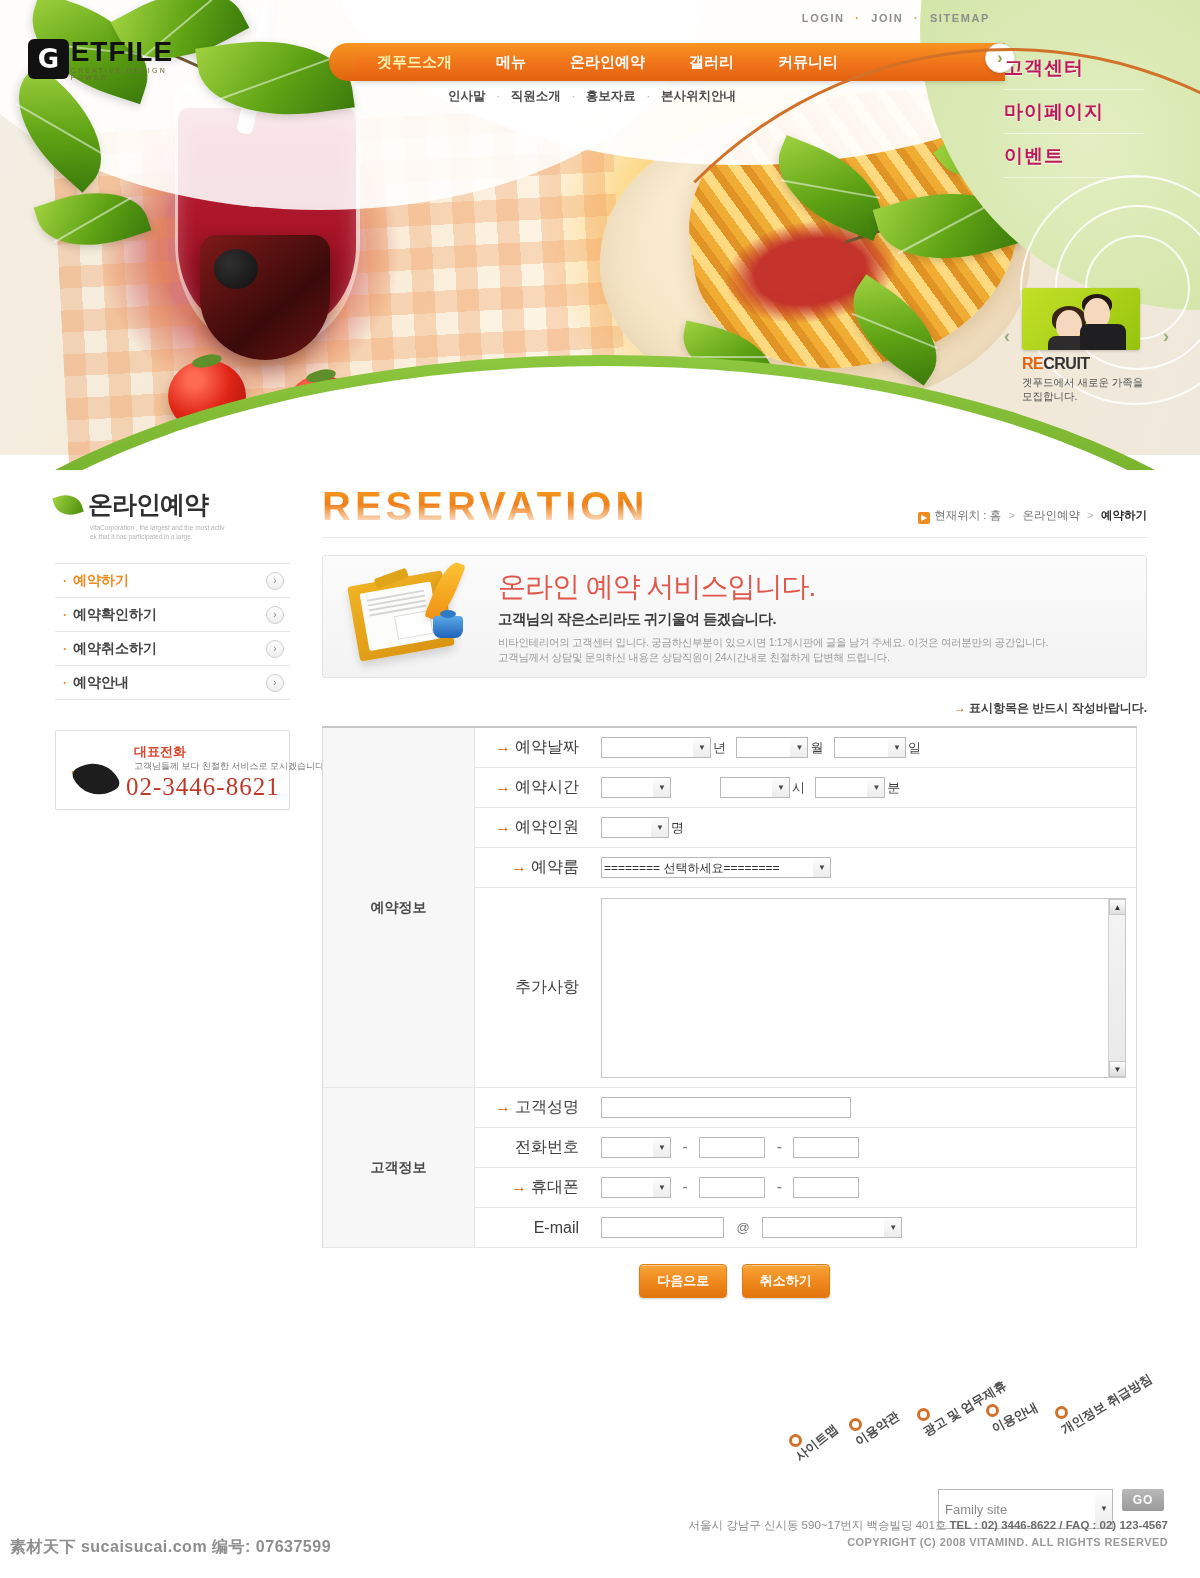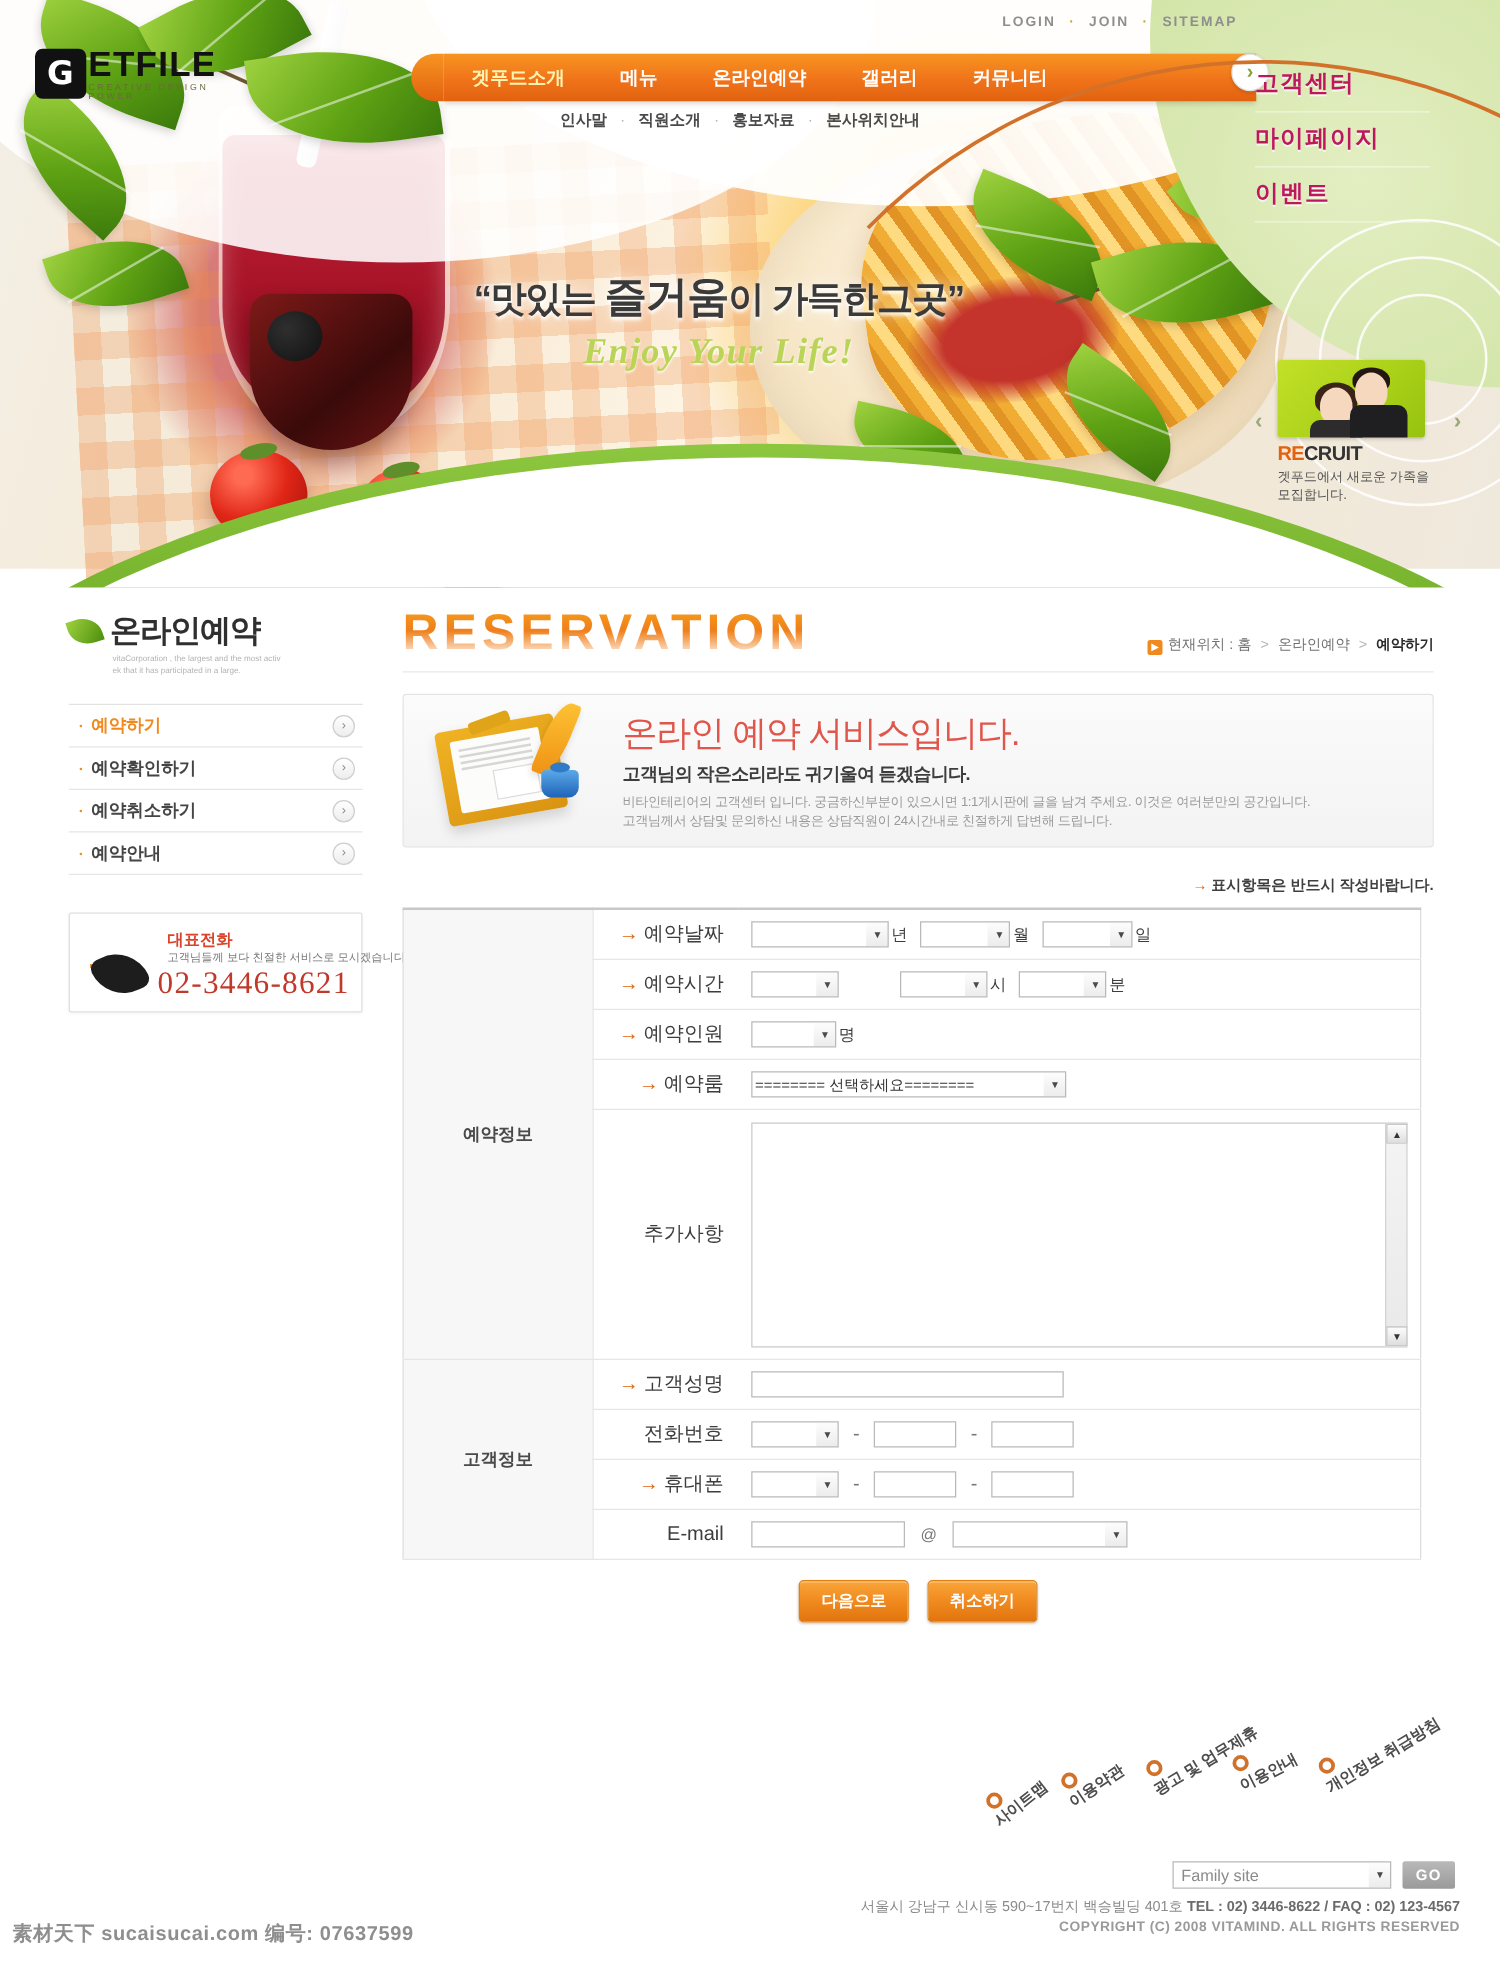--- a/index.html
+++ b/index.html
@@ -429,21 +429,21 @@
     font-size:8px; color:#4a4a4a; pointer-events:none;
   }
   .sel-wrap::before{
     content:""; position:absolute; right:1px; top:1px; bottom:1px; width:16px;
     background:linear-gradient(180deg,#fafafa,#dcdcdc); border-left:1px solid #c3c3c3;
     pointer-events:none;
   }
   .s-year{ width:110px; } .s-month{ width:72px; } .s-day{ width:72px; }
   .s-h1{ width:70px; } .s-h2{ width:70px; } .s-h3{ width:70px; }
   .s-people{ width:68px; }
-  .s-room{ width:252px; }
+  .s-room{ width:230px; }
   .s-tel{ width:70px; }
   .s-mail{ width:140px; }
   .i-name{ width:250px; height:21px; }
   .i-tel{ width:66px; height:21px; }
   .i-mail{ width:123px; height:21px; }
   .ta-wrap{ position:relative; display:inline-block; }
   textarea.memo{
     width:525px; height:180px; resize:none; border:1px solid #c9c9c9;
   }
   .ta-sb{
@@ -480,21 +480,21 @@
     position:absolute; font-size:12.5px; font-weight:bold; color:#4d4d4d;
     white-space:nowrap; cursor:pointer; transform-origin: left top;
   }
   .f1{ left:789px; top:1434px; } .fl1{ left:792px; top:1452px; transform: rotate(-38deg);}
   .f2{ left:849px; top:1418px; } .fl2{ left:852px; top:1436px; transform: rotate(-34deg);}
   .f3{ left:917px; top:1408px; } .fl3{ left:920px; top:1426px; transform: rotate(-31deg);}
   .f4{ left:986px; top:1404px; } .fl4{ left:989px; top:1422px; transform: rotate(-27deg);}
   .f5{ left:1055px; top:1406px; } .fl5{ left:1058px; top:1424px; transform: rotate(-31deg);}
 
   .famsel{ position:absolute; left:938px; top:1489px; }
-  .famsel select{ width:175px; height:22px; font-size:13px; color:#8a8a8a; padding-left:6px;}
+  .famsel select{ width:175px; height:40px; font-size:13px; color:#8a8a8a; padding-left:6px;}
   .gobtn{
     position:absolute; left:1122px; top:1489px; width:42px; height:22px;
     background:linear-gradient(180deg,#b9b9b9,#9a9a9a); color:#fff; border-radius:2px;
     font-size:12px; font-weight:bold; text-align:center; line-height:22px; cursor:pointer;
     letter-spacing:1px;
   }
   .addr{
     position:absolute; right:32px; top:1518px; font-size:11.5px; color:#8a8a8a; text-align:right;
   }
   .addr b{ color:#6b6b6b; }
@@ -568,24 +568,20 @@
       </div>
 
     <div class="green-circle"></div>
     <div class="circle-ring cr1"></div>
     <div class="circle-ring cr2"></div>
     <div class="circle-ring cr3"></div>
 
     <div class="green-curve"></div>
     <div class="green-curve-inner"></div>
 
-    <div class="slogan">
-      <div class="ko"><span>“맛있는 </span><b>즐거움</b><span>이 가득한그곳”</span></div>
-      <div class="en">Enjoy Your Life!</div>
-    </div>
 
     <div class="util">
       <span>LOGIN</span>
       <span class="dot">·</span>
       <span>JOIN</span>
       <span class="dot">·</span>
       <span>SITEMAP</span>
     </div>
 
     <div class="logo">

